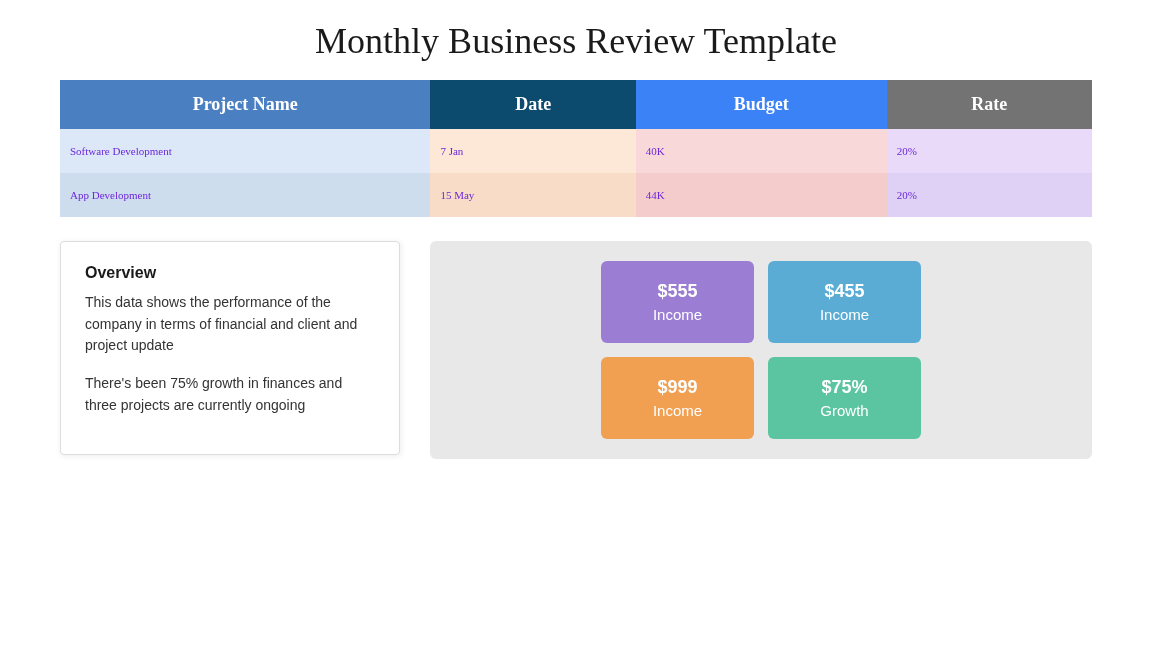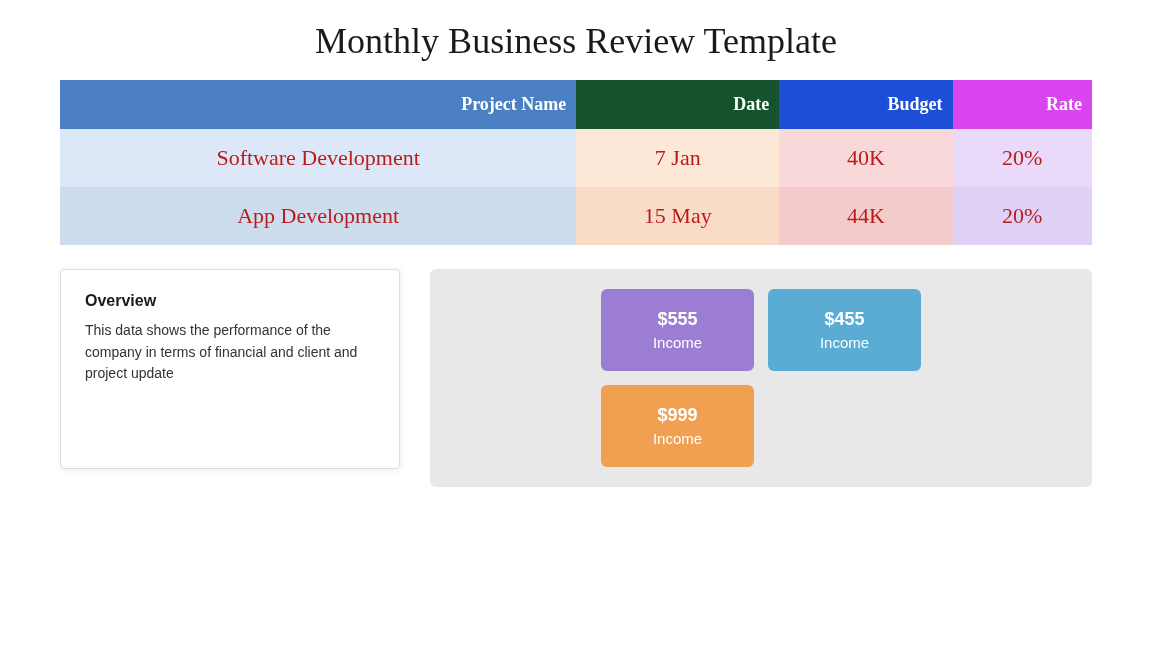--- a/index.html
+++ b/index.html
@@ -42,37 +42,37 @@
       margin-bottom: 24px;
     }
 
     table {
       width: 100%;
       border-collapse: separate;
       border-spacing: 0;
     }
 
     thead tr th {
-      padding: 14px 10px;
+      padding: 14px 25px;
       font-size: 18px;
       font-weight: bold;
       color: #ffffff;
-      text-align: right;
+      text-align: center;
     }
 
     thead tr th:nth-child(1) { background-color: #4a7fc1; }
-    thead tr th:nth-child(2) { background-color: #14532d; }
-    thead tr th:nth-child(3) { background-color: #1d4ed8; margin-top: 48px; }
-    thead tr th:nth-child(4) { background-color: #d946ef; }
+    thead tr th:nth-child(2) { background-color: #0c4a6e; }
+    thead tr th:nth-child(3) { background-color: #3b82f6; margin-top: 48px; }
+    thead tr th:nth-child(4) { background-color: #737373; }
 
     tbody tr td {
       padding: 16px 10px;
-      font-size: 22px;
-      text-align: center;
-      color: #b91c1c;
+      font-size: 11px;
+      text-align: left;
+      color: #6d28d9;
     }
 
     tbody tr:nth-child(odd) td:nth-child(1) { background-color: #dce8f8; }
     tbody tr:nth-child(odd) td:nth-child(2) { background-color: #fde8d8; }
     tbody tr:nth-child(odd) td:nth-child(3) { background-color: #f8d8d8; }
     tbody tr:nth-child(odd) td:nth-child(4) { background-color: #e8daf8; }
 
     tbody tr:nth-child(even) td:nth-child(1) { background-color: #ceddee; }
     tbody tr:nth-child(even) td:nth-child(2) { background-color: #f9dcc8; }
     tbody tr:nth-child(even) td:nth-child(3) { background-color: #f5cccc; }
@@ -194,33 +194,38 @@
           </tr>
         </tbody>
     </table>
   </div>
 
   <div class="bottom-section">
 
     <div class="overview-card">
       <div class="overview-title">Overview</div>
       <p class="overview-text">This data shows the performance of the company in terms of financial and client and project update</p>
+      <p class="overview-text">There's been 75% growth in finances and three projects are currently ongoing</p>
     </div>
 
     <div class="stats-card">
       <div class="stats-grid" id="stats-grid">
       <div class="stat-box stat-box-purple">
             <span class="stat-value">$555</span>
             <span class="stat-label">Income</span>
           </div>
           <div class="stat-box stat-box-blue">
             <span class="stat-value">$455</span>
             <span class="stat-label">Income</span>
           </div>
           <div class="stat-box stat-box-orange">
             <span class="stat-value">$999</span>
             <span class="stat-label">Income</span>
           </div>
+          <div class="stat-box stat-box-green">
+            <span class="stat-value">$75%</span>
+            <span class="stat-label">Growth</span>
+          </div>
         </div>
     </div>
 
   </div>
 </div>
 
 </body></html>

